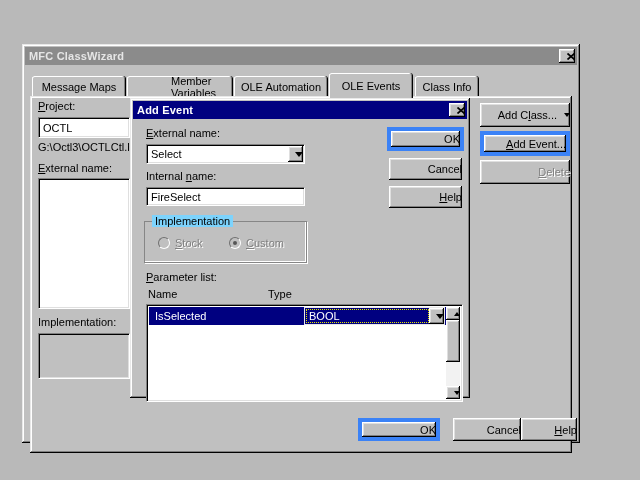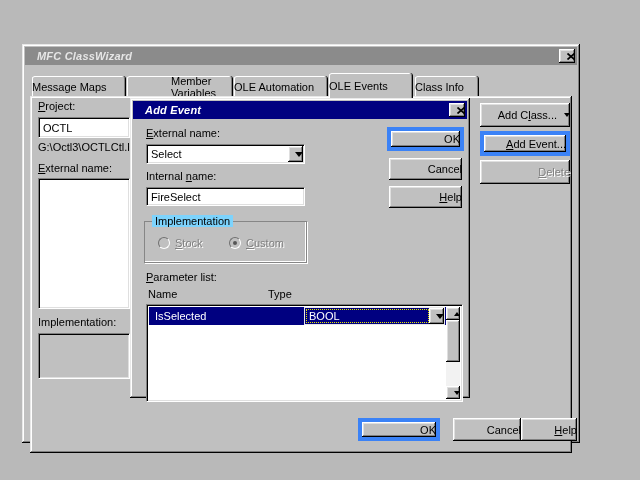--- a/index.html
+++ b/index.html
@@ -9,26 +9,26 @@
   
   .raised{background:#c0c0c0;box-shadow:inset -1px -1px 0 #000, inset 1px 1px 0 #e8e8e8, inset -2px -2px 0 #808080, inset 2px 2px 0 #fff;}
   .btn{background:#c0c0c0;box-shadow:inset -1px -1px 0 #000, inset 1px 1px 0 #fff, inset -2px -2px 0 #808080, inset 2px 2px 0 #dfdfdf;
        display:flex;align-items:center;justify-content:flex-end;box-sizing:border-box;cursor:default;user-select:none;}
   .btn.default{border:4px solid #3b82f6;}
   .btn.disabled{color:#808080;text-shadow:1px 1px 0 #fff;}
   .field{background:#fff;border:1px solid;border-color:#808080 #fff #fff #808080;
          box-shadow:inset 1px 1px 0 #000, inset -1px -1px 0 #dfdfdf;box-sizing:border-box;}
   .field.grayfill{background:#c0c0c0;}
   .titlebar{display:flex;align-items:center;font-weight:bold;}
-  .titlebar .title-text{padding-left:12px;letter-spacing:.2px;font-style:italic;}
+  .titlebar .title-text{padding-left:4px;letter-spacing:.2px;}
   .titlebar.inactive{background:#8b8b8b;color:#e6e6e6;}
   .titlebar.active{background:#000080;color:#fff;}
   .title-btn{position:absolute;right:2px;top:2px;width:16px;height:14px;}
   .tab{background:#c0c0c0;box-shadow:inset -1px 0 0 #000, inset 1px 0 0 #fff, inset 0 1px 0 #fff, inset -2px 0 0 #808080;
-       border-radius:3px 3px 0 0;display:flex;align-items:center;box-sizing:border-box;z-index:2;}
+       border-radius:3px 3px 0 0;display:flex;align-items:center;justify-content:center;box-sizing:border-box;z-index:2;}
   .tab.selected{z-index:4;}
   .label{white-space:nowrap;}
   .clip{overflow:hidden;white-space:nowrap;}
   .txtin{position:absolute;left:2px;top:2px;right:2px;bottom:2px;border:0;padding:0 2px;margin:0;
          font-family:"Liberation Sans",sans-serif;font-size:11px;background:#fff;outline:none;}
   .combo-btn{position:absolute;right:1px;top:1px;bottom:1px;width:15px;}
   .tri-down{width:0;height:0;border-left:4px solid transparent;border-right:4px solid transparent;border-top:5px solid #000;}
   .tri-sm-down{width:0;height:0;border-left:3px solid transparent;border-right:3px solid transparent;border-top:4px solid #000;}
   .tri-sm-up{width:0;height:0;border-left:3px solid transparent;border-right:3px solid transparent;border-bottom:4px solid #000;}
   .groupbox{border:1px solid #868686;box-shadow:1px 1px 0 #fff, inset -1px -1px 0 #fff;box-sizing:border-box;}

